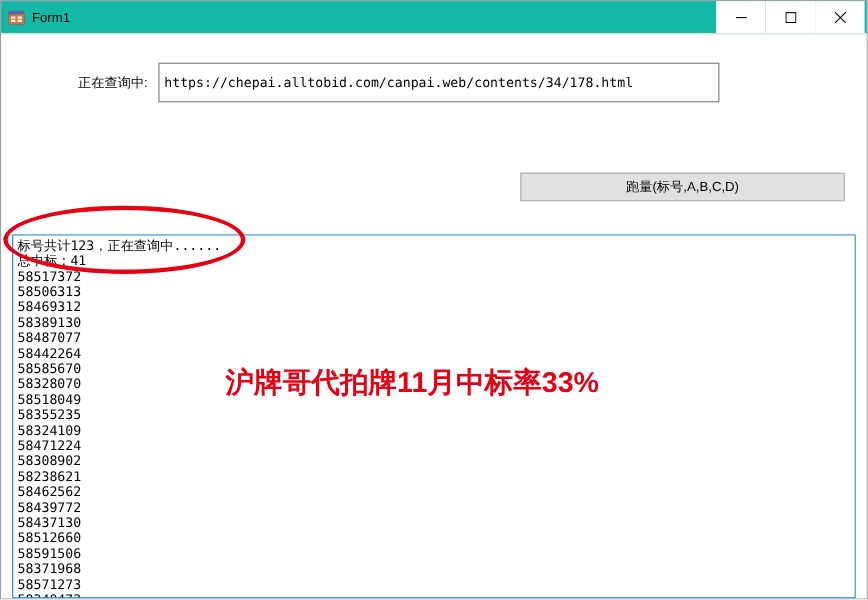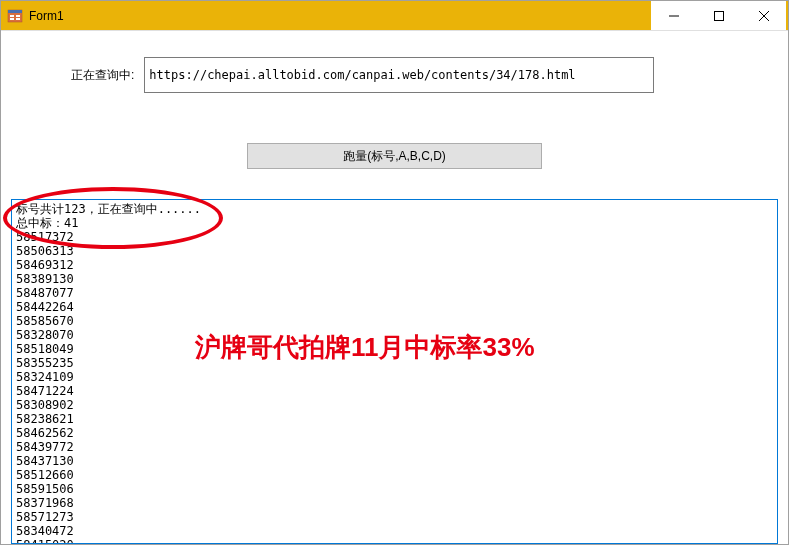--- a/index.html
+++ b/index.html
@@ -14,21 +14,21 @@
     .window {
       width: 789px;
       height: 545px;
       border: 1px solid #a0a0a0;
       background: #fff;
       display: flex;
       flex-direction: column;
     }
     .titlebar {
       height: 30px;
-      background: #eab308;
+      background: #14b8a6;
       border-bottom: 1px solid #e0e0e0;
       display: flex;
       align-items: center;
       padding: 0 2px 0 6px;
     }
     .titlebar-icon {
       width: 16px;
       height: 16px;
       margin-right: 6px;
       display: flex;
@@ -70,22 +70,22 @@
     .url-input {
       width: 510px;
       height: 36px;
       border: 1px solid #7a7a7a;
       font-size: 12px;
       padding: 1px 4px;
       font-family: "SimSun", monospace;
     }
     .btn-row {
       display: flex;
-      justify-content: center;
-      margin-top: 50px;
+      justify-content: flex-end;
+      margin-top: 64px;
     }
     .main-btn {
       width: 295px;
       height: 26px;
       background: #e1e1e1;
       border: 1px solid #adadad;
       font-size: 12px;
       cursor: pointer;
       font-family: "SimSun", Arial, sans-serif;
     }
@@ -114,21 +114,21 @@
       top: 187px;
       width: 220px;
       height: 62px;
       border: 4px solid #e60012;
       border-radius: 50%;
       pointer-events: none;
       z-index: 10;
     }
     .overlay-text {
       position: absolute;
-      left: 195px;
+      left: 205px;
       top: 330px;
       font-size: 26px;
       font-weight: bold;
       color: #e60012;
       z-index: 10;
       pointer-events: none;
       font-family: "Microsoft YaHei", sans-serif;
     }
     .status-lines {
       white-space: pre;

